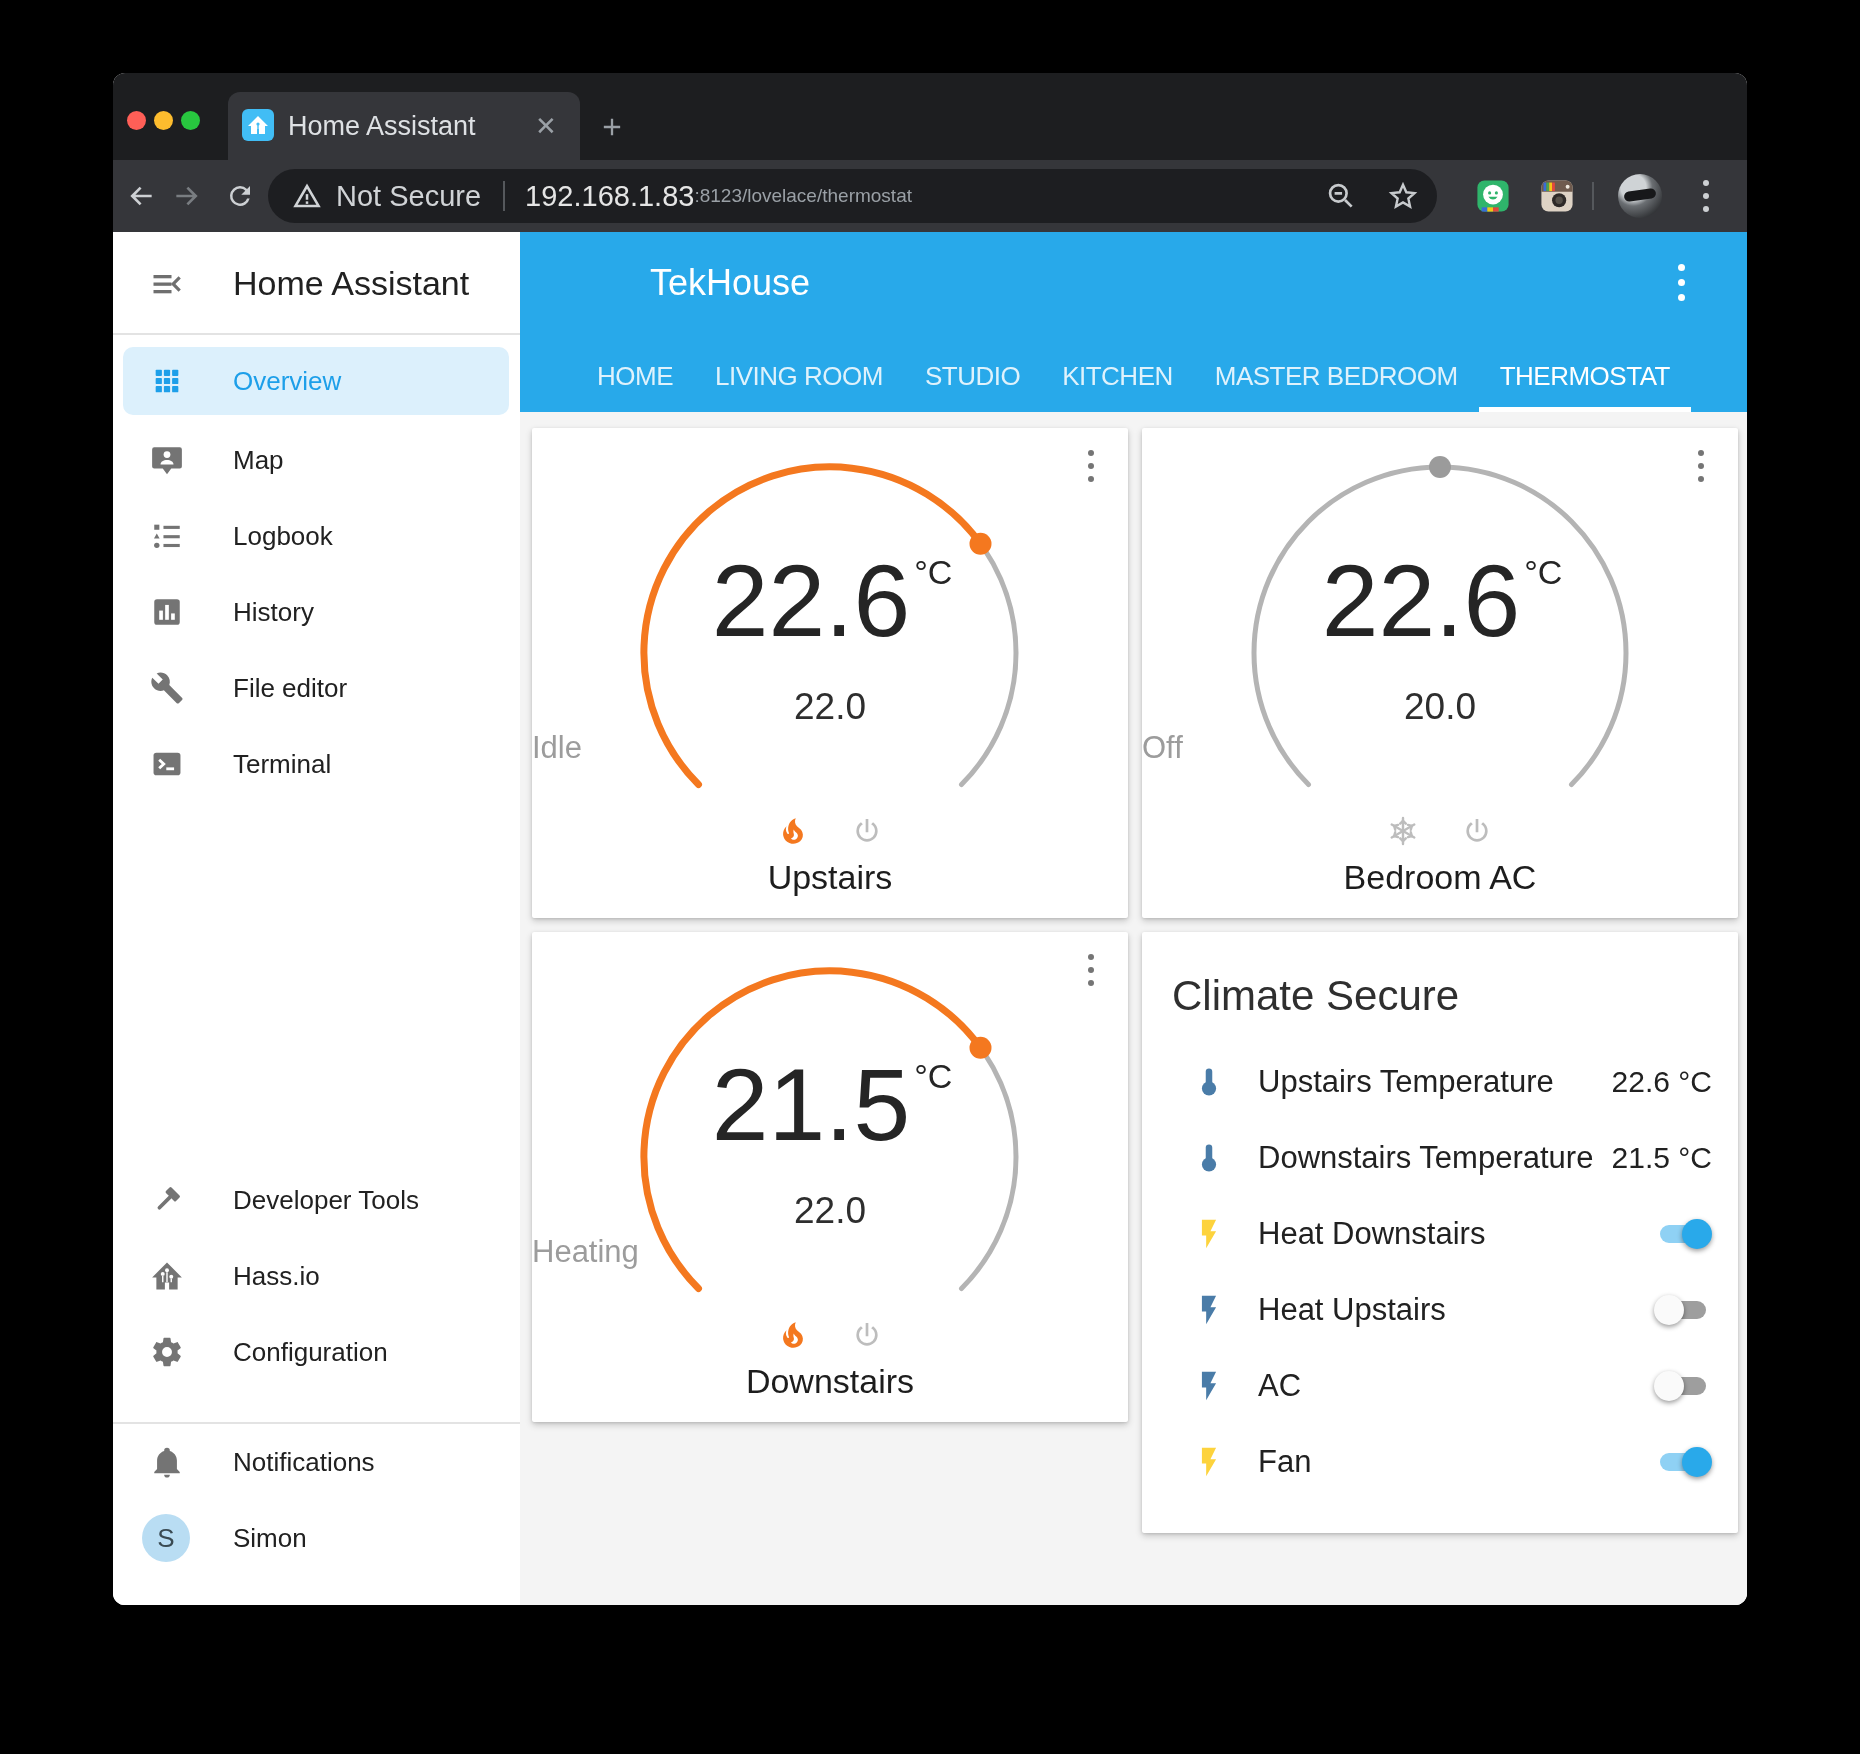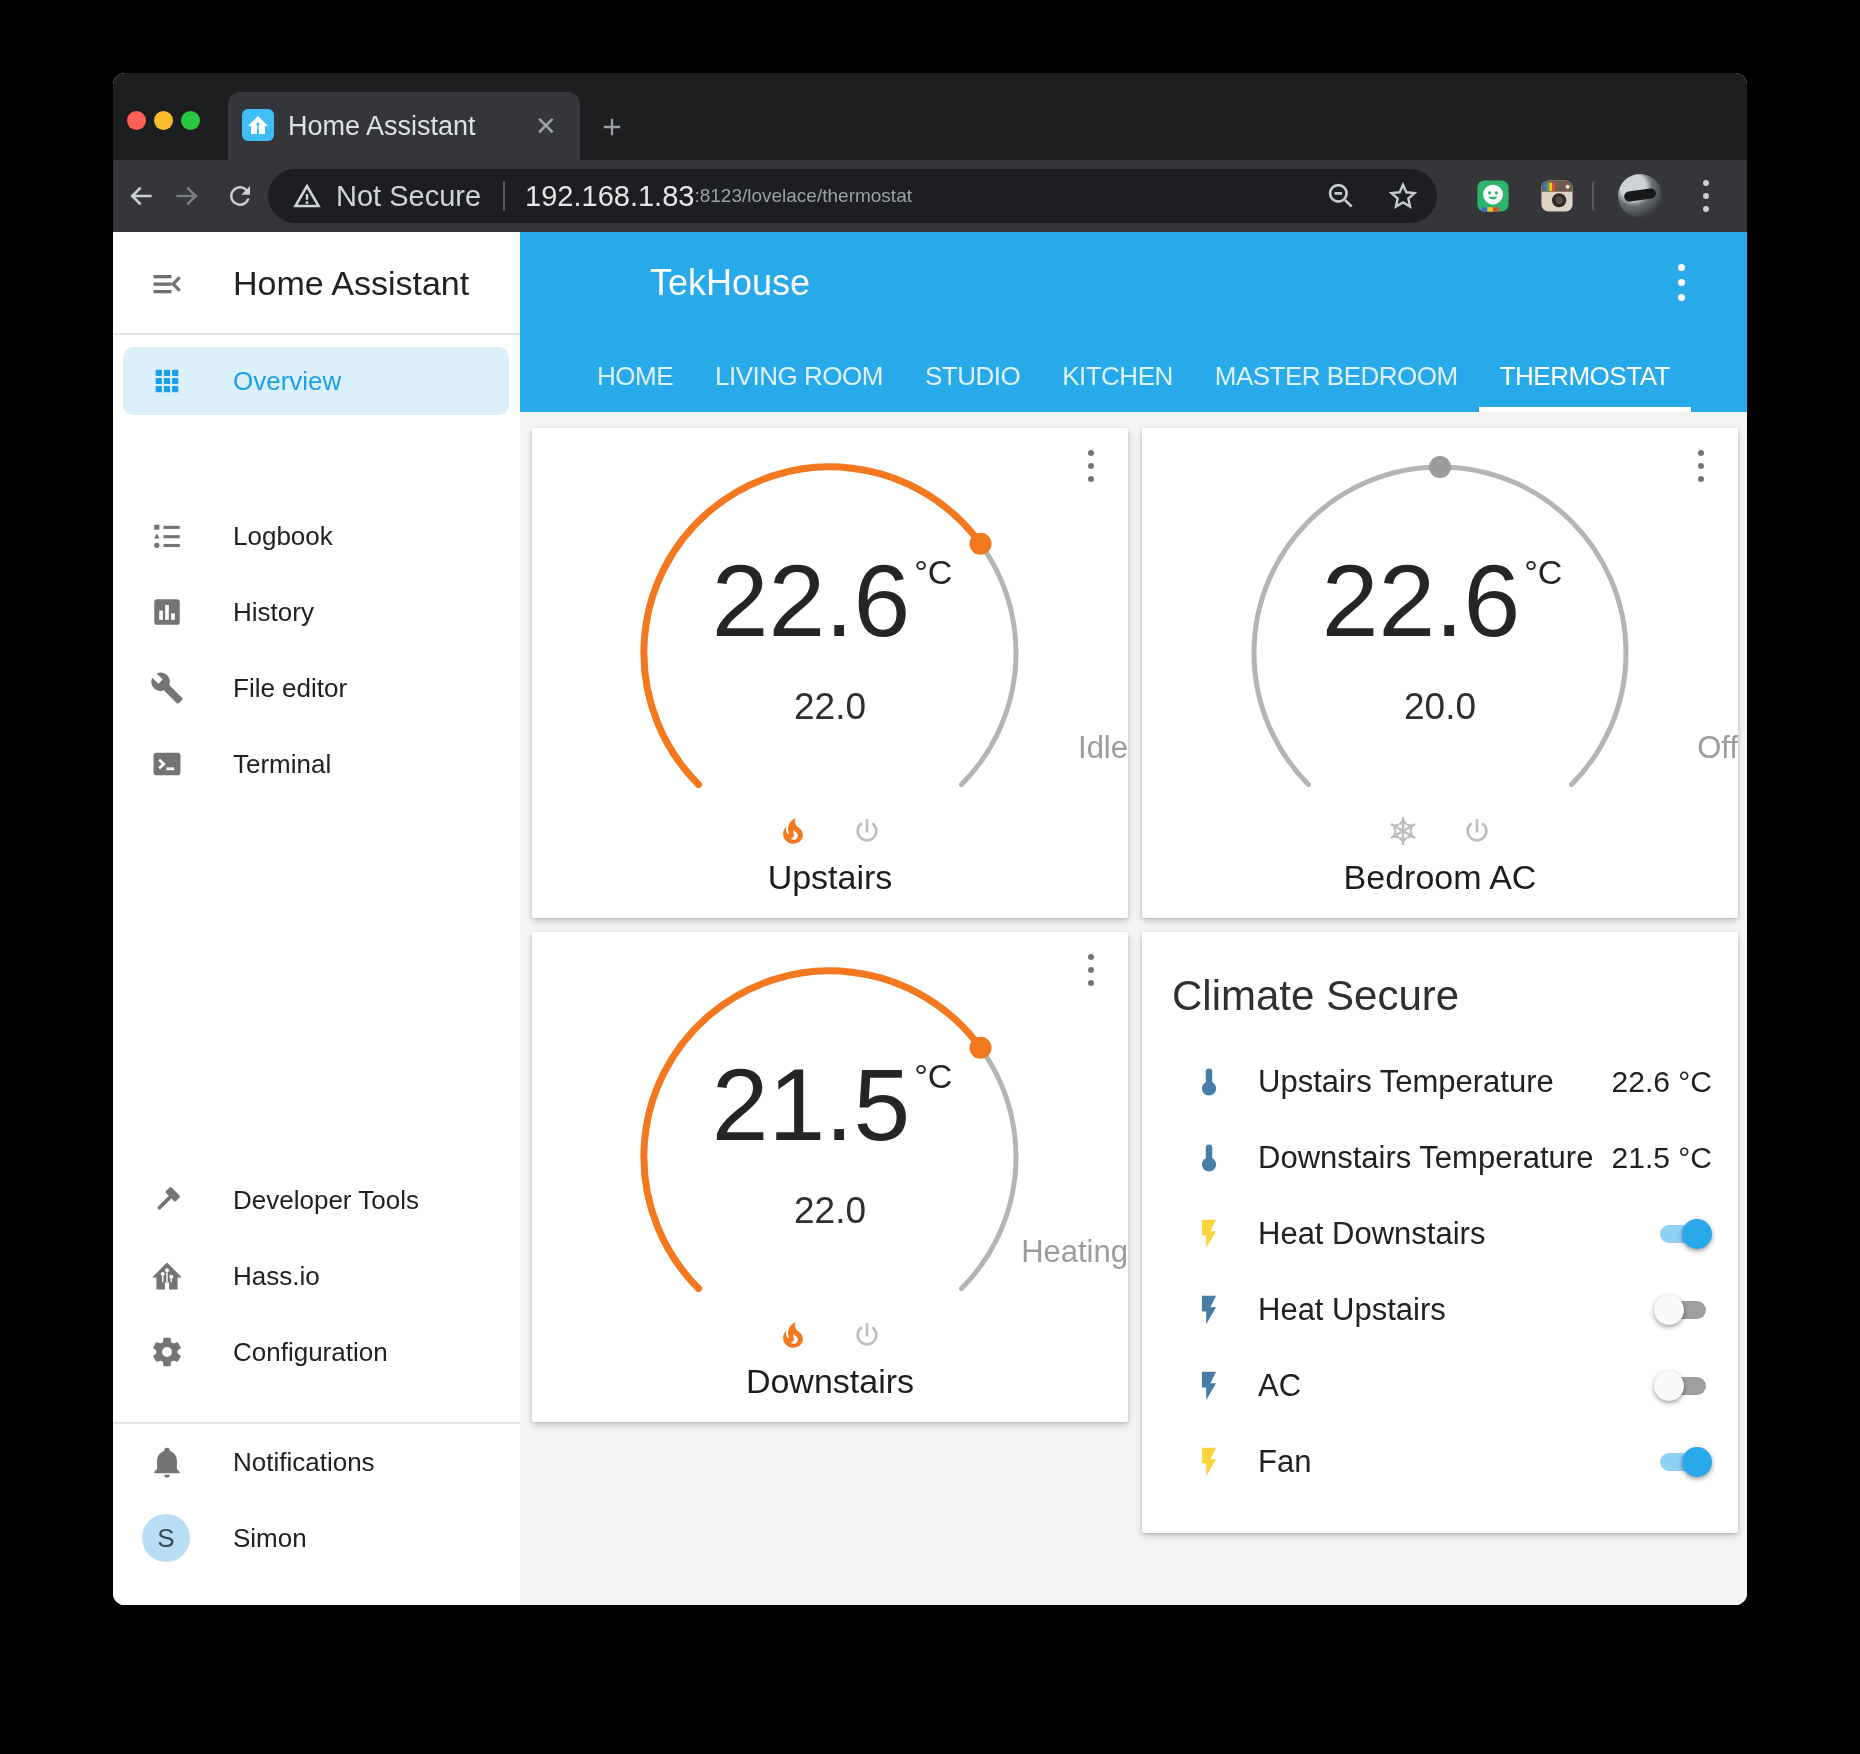--- a/index.html
+++ b/index.html
@@ -66,21 +66,21 @@
   #card-upstairs   { left:12px;  top:16px;  width:596px; height:490px; }
   #card-bedroom    { left:622px; top:16px;  width:596px; height:490px; }
   #card-downstairs { left:12px;  top:520px; width:596px; height:490px; }
   #card-sensors    { left:622px; top:520px; width:596px; height:601px; }
   .card-kebab { position:absolute; right:22px; top:16px; width:30px; height:44px; display:flex; flex-direction:column; align-items:center; justify-content:center; gap:7px; z-index:3; }
   .card-kebab i { width:6px; height:6px; border-radius:50%; background:#757575; }
   .dial-svg { position:absolute; left:0; top:0; }
   .dial-value { position:absolute; left:0; top:122px; width:100%; text-align:center; font-size:102px; line-height:1; color:#252525; }
   .dial-value .deg { font-size:34px; position:relative; top:-52px; left:4px; color:#252525; }
   .dial-target { position:absolute; left:0; top:258px; width:100%; text-align:center; font-size:37px; color:#2e2e2e; }
-  .dial-state  { position:absolute; left:0; top:302px; width:100%; text-align:right; font-size:31px; color:#9c9c9c; }
+  .dial-state  { position:absolute; left:0; top:302px; width:100%; text-align:left; font-size:31px; color:#9c9c9c; }
   .mode-row { position:absolute; left:0; top:385px; width:100%; display:flex; justify-content:center; gap:38px; }
   .mode-btn { width:36px; height:36px; display:flex; align-items:center; justify-content:center; }
   .dial-name { position:absolute; left:0; top:430px; width:100%; text-align:center; font-size:34px; color:#1d1d1d; }
   
   #sensors-title { position:absolute; left:30px; top:40px; font-size:42px; color:#2f2f2f; }
   #sensor-rows { position:absolute; left:0; top:112px; width:100%; }
   .sensor-row { position:relative; width:100%; height:76px; }
   .sensor-icon { position:absolute; left:50px; top:50%; transform:translateY(-50%); width:34px; height:34px; }
   .sensor-label { position:absolute; left:116px; top:0; height:100%; display:flex; align-items:center; font-size:31px; color:#212121; }
   .sensor-value { position:absolute; right:26px; top:0; height:100%; display:flex; align-items:center; font-size:30px; color:#212121; }
@@ -224,20 +224,30 @@
                 <rect x="15.6" y="9.8" width="4.4" height="4.4" rx="0.6"></rect>
                 <rect x="4" y="15.6" width="4.4" height="4.4" rx="0.6"></rect>
                 <rect x="9.8" y="15.6" width="4.4" height="4.4" rx="0.6"></rect>
                 <rect x="15.6" y="15.6" width="4.4" height="4.4" rx="0.6"></rect>
               </g>
             </svg>
         </span>
         <span class="nav-label">Overview</span>
       </div>
 
+      <div class="nav-item" style="top:190px">
+        <span class="nav-icon">
+          <svg width="34" height="34" viewBox="0 0 24 24">
+              <path d="M3 3h18a1.5 1.5 0 0 1 1.5 1.5v12A1.5 1.5 0 0 1 21 18h-6l-3 4-3-4H3a1.5 1.5 0 0 1-1.5-1.5v-12A1.5 1.5 0 0 1 3 3z" fill="#747474"></path>
+              <circle cx="12" cy="8.2" r="2.4" fill="#fff"></circle>
+              <path d="M7.4 15.2c0-2 2.1-3.2 4.6-3.2s4.6 1.2 4.6 3.2z" fill="#fff"></path>
+            </svg>
+        </span>
+        <span class="nav-label">Map</span>
+      </div>
 
       <div class="nav-item" style="top:266px">
         <span class="nav-icon">
           <svg width="34" height="34" viewBox="0 0 24 24" fill="#747474">
               <rect x="3" y="4" width="3.6" height="3.6"></rect>
               <path d="M4.8 10.2l2 3.6H2.8z"></path>
               <circle cx="4.8" cy="18.6" r="1.9"></circle>
               <rect x="9.5" y="4.8" width="11.5" height="2.2"></rect>
               <rect x="9.5" y="11.4" width="11.5" height="2.2"></rect>
               <rect x="9.5" y="17.6" width="11.5" height="2.2"></rect>

